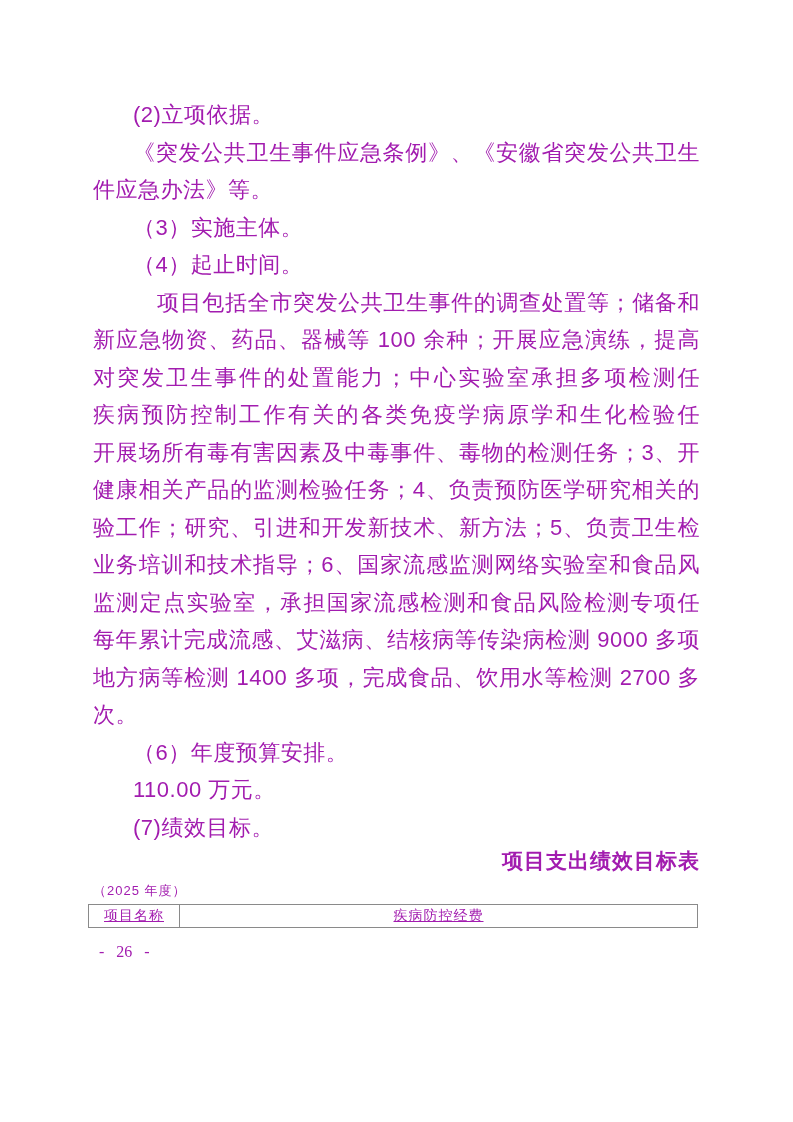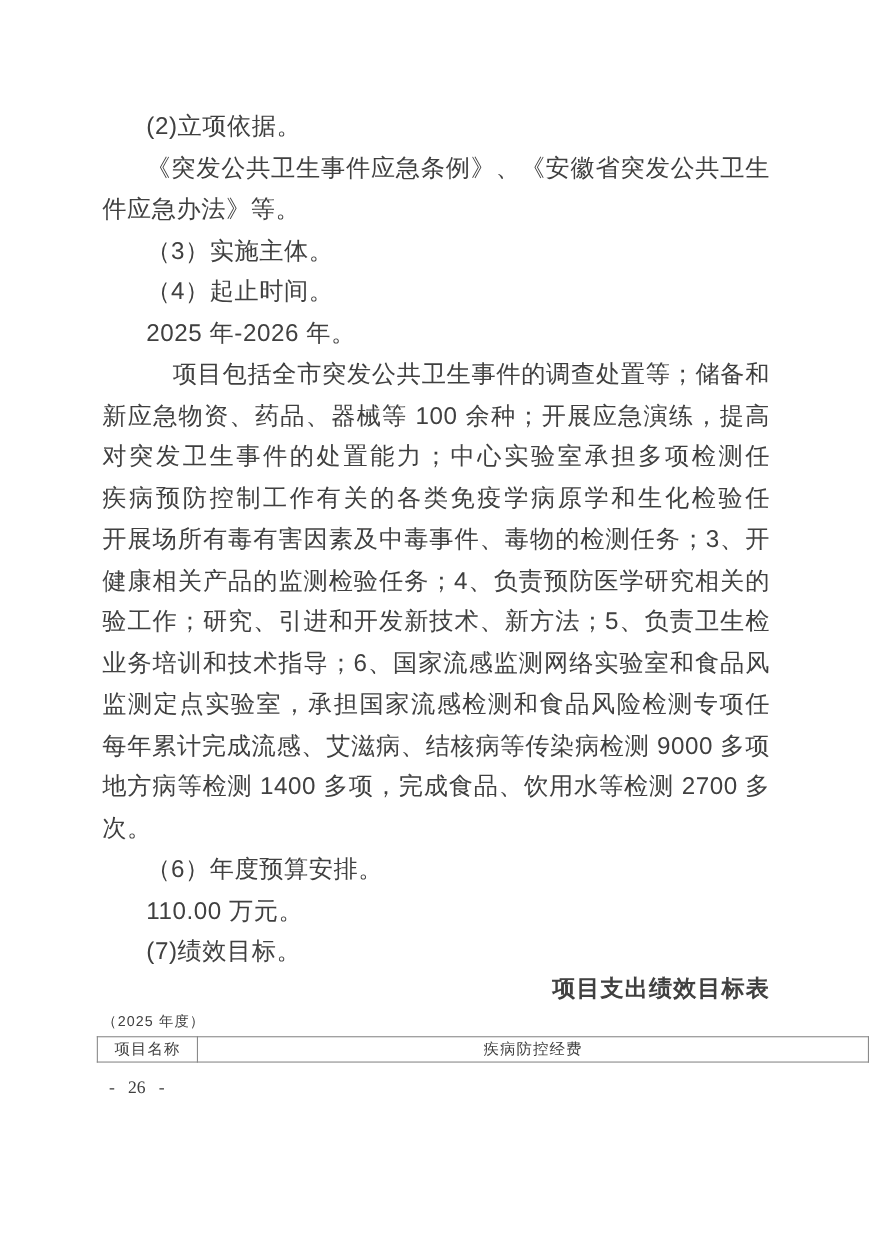--- a/index.html
+++ b/index.html
@@ -1,20 +1,20 @@
 <!DOCTYPE html>
 <html><head>
 <meta charset="utf-8">
 <style>
   html,body{margin:0;padding:0;}
   .page{
     position:relative;
     width:793px;height:1122px;
     background:#ffffff;
-    color:#404040;
+    color:#a21caf;
     overflow:hidden;
     font-family:"Liberation Sans", sans-serif;
   }
   .content{
     padding:96px 93px 0 93px; 
   }
   .line{
     font-size:22px;
     line-height:37.5px;
     height:37.5px;
@@ -39,22 +39,23 @@
     text-align:left;
     font-family:Liberation Sans, sans-serif;
     font-size:13px;
     line-height:26px;
     margin-top:2px;
     letter-spacing:1px;
   }
   table.perf{
     border-collapse:collapse;
     margin-left:-5px;          
-    width:702px;               
+    width:610px;               
     table-layout:fixed;
+    text-decoration:underline;
   }
   table.perf td{
     border:1.5px solid #8a8a8a;
     height:22px;
     padding:0 2px;
     font-family:"Liberation Serif", serif;
     font-size:14px;
     text-align:center;
     vertical-align:middle;
     letter-spacing:1px;
@@ -73,21 +74,20 @@
 <body>
 
 <div class="page">
   <div class="content">
 
     <div class="line i2">(2)立项依据。</div>
     <div class="line i2 j">《突发公共卫生事件应急条例》、《安徽省突发公共卫生事</div>
     <div class="line">件应急办法》等。</div>
     <div class="line i2">（3）实施主体。</div>
     <div class="line i2">（4）起止时间。</div>
-    <div class="line i2">2025 年-2026 年。</div>
     <div class="line i3 j">项目包括全市突发公共卫生事件的调查处置等；储备和更</div>
     <div class="line j">新应急物资、药品、器械等 100 余种；开展应急演练，提高应</div>
     <div class="line j">对突发卫生事件的处置能力；中心实验室承担多项检测任务：1、</div>
     <div class="line j">疾病预防控制工作有关的各类免疫学病原学和生化检验任务；2、</div>
     <div class="line j">开展场所有毒有害因素及中毒事件、毒物的检测任务；3、开展</div>
     <div class="line j">健康相关产品的监测检验任务；4、负责预防医学研究相关的检</div>
     <div class="line j">验工作；研究、引进和开发新技术、新方法；5、负责卫生检验</div>
     <div class="line j">业务培训和技术指导；6、国家流感监测网络实验室和食品风险</div>
     <div class="line j">监测定点实验室，承担国家流感检测和食品风险检测专项任务。</div>
     <div class="line j">每年累计完成流感、艾滋病、结核病等传染病检测 9000 多项次，</div>

